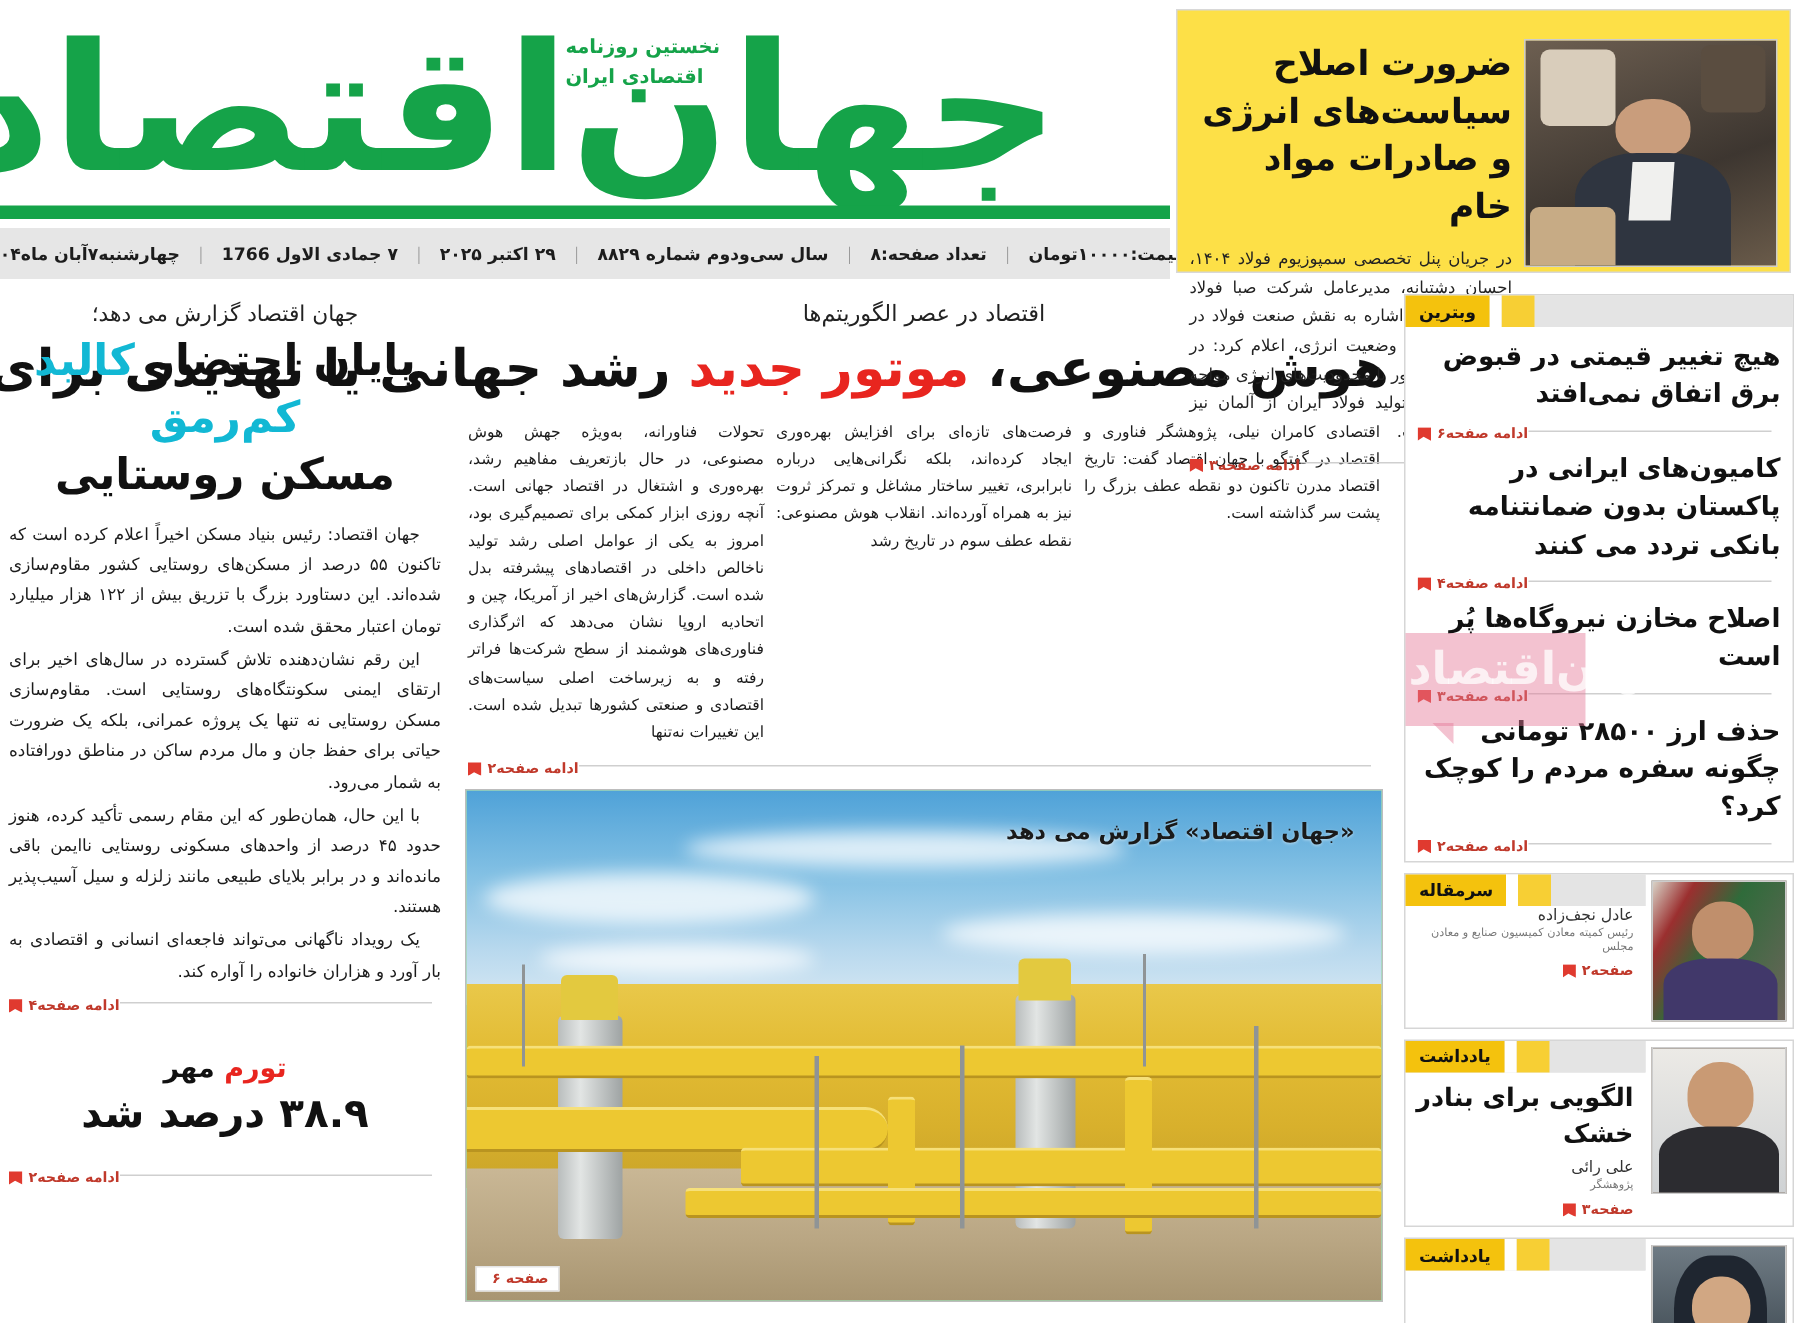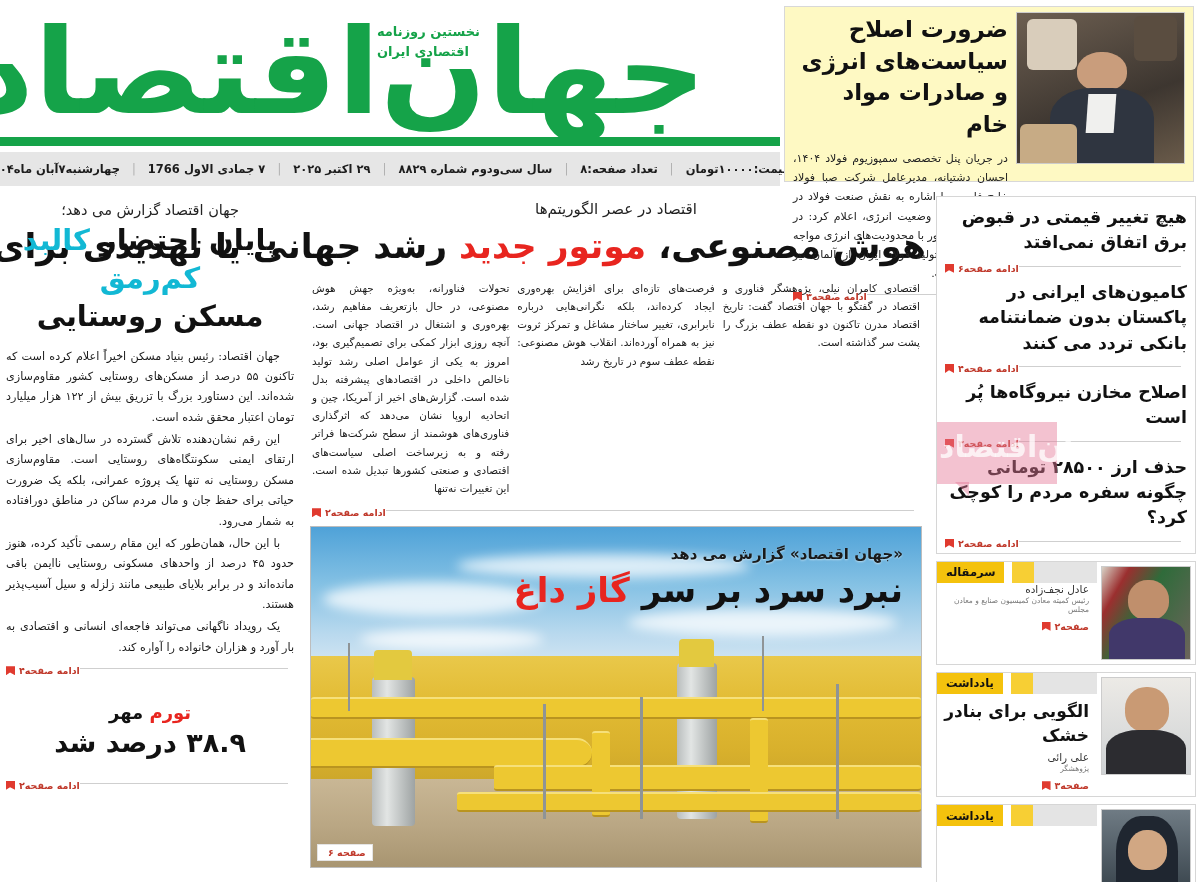--- a/index.html
+++ b/index.html
@@ -37,22 +37,22 @@
     height:34px;background:#e6e6e6;display:flex;flex-direction:row;
     align-items:center;justify-content:center;gap:0px;
     font-size:11.5px;color:#1c1c1c;
   }
   .infobar .cell{padding:0 12px;white-space:nowrap;font-weight:600;}
   .infobar .sep{color:#888;font-weight:300;}
 
   
   .topart{
     width:420px;box-sizing:border-box;border:1px solid #d8d8d8;
-    margin:6px 6px 6px 4px;padding:5px 8px 4px 8px;height:176px;
-    display:flex;flex-direction:row-reverse;background:#fef9c3;position:relative;
+    margin:6px 6px 6px 4px;padding:19px 8px 4px 8px;height:176px;
+    display:flex;flex-direction:row-reverse;background:#fde047;position:relative;
   }
   .topart-text{flex:1;padding-right:8px;display:flex;flex-direction:column;}
   .topart-h{
     font-size:23px;font-weight:bold;line-height:1.38;color:#111;
     text-align:right;margin:2px 0 8px 0;
   }
   .topart-p{
     font-size:11px;line-height:1.75;text-align:justify;color:#222;
     text-justify:inter-word;
   }
@@ -313,35 +313,38 @@
         <div class="pipe" style="left:72%;top:56%;width:18px;height:30%;"></div>
         <div class="pipe" style="left:24%;top:78%;width:76%;height:16px;"></div>
         <div class="struct" style="left:38%;top:52%;width:3px;height:34%;"></div>
         <div class="struct" style="left:54%;top:50%;width:3px;height:36%;"></div>
         <div class="struct" style="left:86%;top:46%;width:3px;height:40%;"></div>
         <div class="struct" style="left:6%;top:34%;width:2px;height:20%;"></div>
         <div class="struct" style="left:74%;top:32%;width:2px;height:22%;"></div>
 
         <div class="photo-title">
           <div class="photo-kicker">«جهان اقتصاد» گزارش می دهد</div>
-          <div class="photo-head">
-            <span>نبرد سرد بر سر </span><span class="red">گاز داغ</span>
-          </div>
         </div>
 
         <div class="photo-badge">
           <span>صفحه ۶</span>
           <span class="flagicon"></span>
         </div>
       </div>
     </div>
 
     <div class="colL">
 
       <div class="card" style="position:relative;">
+        <div class="tabrow">
+          <div class="tab-main">وبترین</div>
+          <div class="tab-notch"></div>
+          <div class="tab-sq"></div>
+          <div class="tab-fill"></div>
+        </div>
         <div class="vit-body">
           <div>
             <div class="vit-h">هیچ تغییر قیمتی در قبوض برق اتفاق نمی‌افتد</div>
             <div class="controw">
               <span class="cont-rule"></span>
               <span class="cont-link">
                 <span>ادامه صفحه۶</span>
                 <span class="flagicon"></span>
               </span>
             </div>

